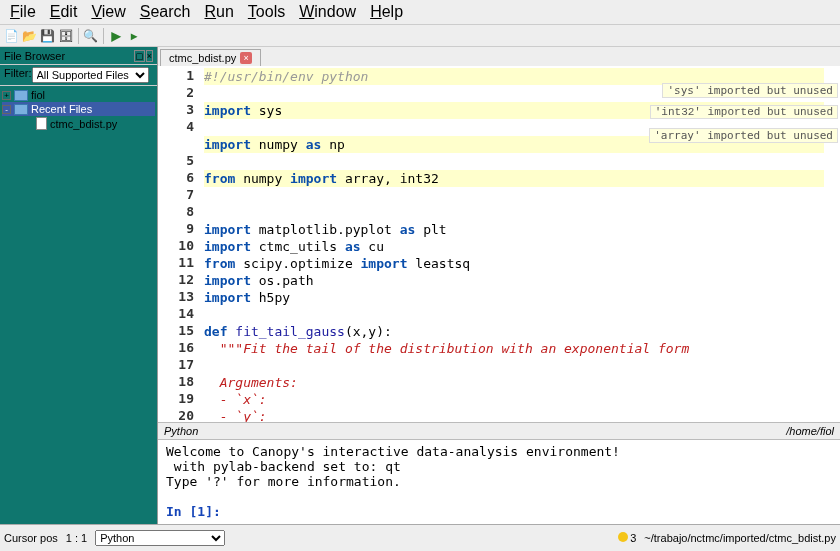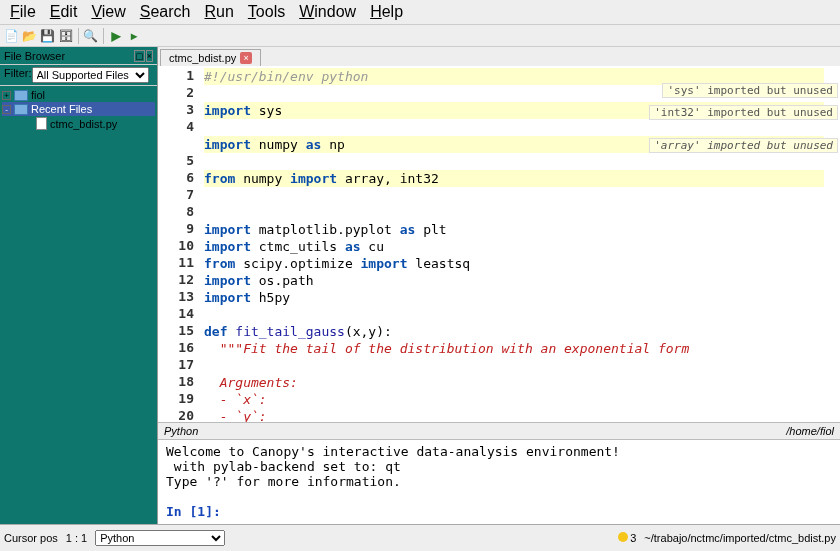--- a/index.html
+++ b/index.html
@@ -147,22 +147,22 @@
 <span>  <span class="ds">Arguments:</span></span>
 <span>  <span class="ds">- `x`:</span></span>
 <span>  <span class="ds">- `y`:</span></span>
 
 
 
 
 
 </div>
     <div class="warn" style="top: 17px;">'sys' imported but unused</div>
-        <div class="warn" style="top: 39px;">'int32' imported but unused</div>
-        <div class="warn" style="top: 72px; font-style: italic;">'array' imported but unused</div>
+        <div class="warn" style="top: 39px; font-family: Liberation Mono, monospace;">'int32' imported but unused</div>
+        <div class="warn" style="top: 62px;">'array' imported but unused</div>
       </div>
 
     <div class="console-head">
       <span>Python</span>
       <span>/home/fiol</span>
     </div>
     <div class="console" id="console">Welcome to Canopy's interactive data-analysis environment!
  with pylab-backend set to: qt
 Type '?' for more information.
 

